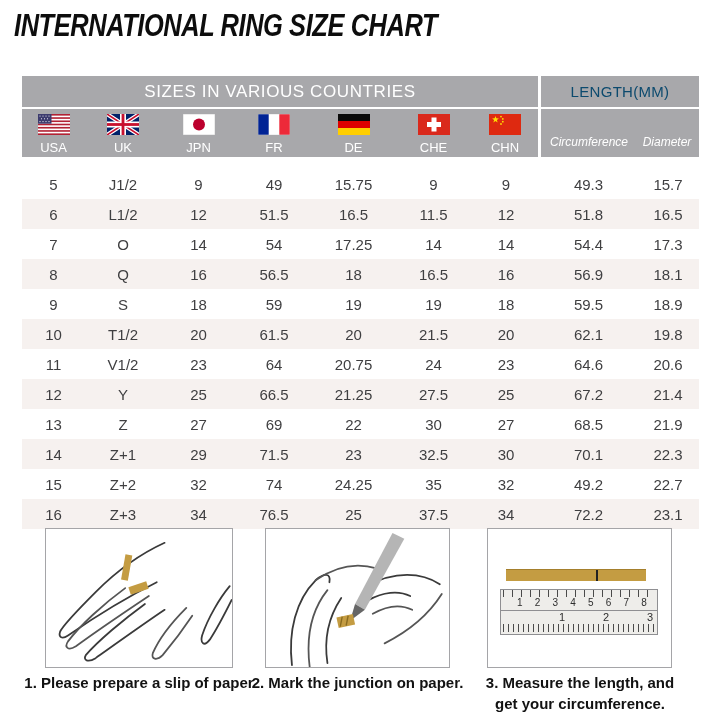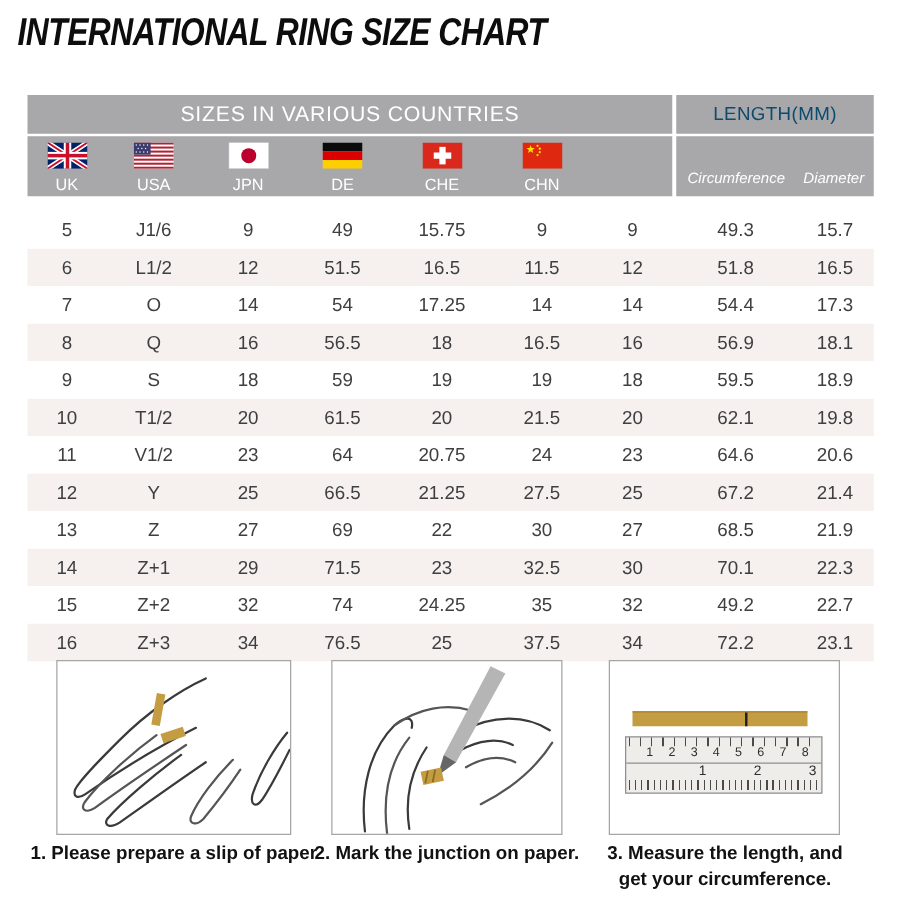--- a/index.html
+++ b/index.html
@@ -108,33 +108,20 @@
     <div class="hdr-right">LENGTH(MM)</div>
   </div>
 
   <div class="h-gap"></div>
 
   <div class="flags-row">
     <div class="flags-left">
 
       <div class="fcol">
         <svg class="flag" viewBox="0 0 32 21">
-          <rect width="32" height="21" fill="#012169"></rect>
-          <path d="M0,0 L32,21 M32,0 L0,21" stroke="#fff" stroke-width="4"></path>
-          <path d="M0,0 L32,21 M32,0 L0,21" stroke="#C8102E" stroke-width="1.6"></path>
-          <rect x="13" width="6" height="21" fill="#fff"></rect>
-          <rect y="7.5" width="32" height="6" fill="#fff"></rect>
-          <rect x="14.6" width="2.8" height="21" fill="#C8102E"></rect>
-          <rect y="9.1" width="32" height="2.8" fill="#C8102E"></rect>
-        </svg>
-        <span class="flag-label">UK</span>
-      </div>
-
-      <div class="fcol">
-        <svg class="flag" viewBox="0 0 32 21">
           <rect width="32" height="21" fill="#fff"></rect>
           <g fill="#B22234">
             <rect y="0" width="32" height="1.62"></rect>
               <rect y="3.23" width="32" height="1.62"></rect>
             <rect y="6.46" width="32" height="1.62"></rect>
               <rect y="9.69" width="32" height="1.62"></rect>
             <rect y="12.92" width="32" height="1.62"></rect>
               <rect y="16.15" width="32" height="1.62"></rect>
             <rect y="19.38" width="32" height="1.62"></rect>
           </g>
@@ -151,26 +138,48 @@
               <circle cx="5" cy="7.6" r="0.55"></circle>
               <circle cx="8" cy="7.6" r="0.55"></circle>
               <circle cx="11" cy="7.6" r="0.55"></circle>
           </g>
         </svg>
         <span class="flag-label">USA</span>
       </div>
 
       <div class="fcol">
         <svg class="flag" viewBox="0 0 32 21">
+          <rect width="32" height="21" fill="#012169"></rect>
+          <path d="M0,0 L32,21 M32,0 L0,21" stroke="#fff" stroke-width="4"></path>
+          <path d="M0,0 L32,21 M32,0 L0,21" stroke="#C8102E" stroke-width="1.6"></path>
+          <rect x="13" width="6" height="21" fill="#fff"></rect>
+          <rect y="7.5" width="32" height="6" fill="#fff"></rect>
+          <rect x="14.6" width="2.8" height="21" fill="#C8102E"></rect>
+          <rect y="9.1" width="32" height="2.8" fill="#C8102E"></rect>
+        </svg>
+        <span class="flag-label">UK</span>
+      </div>
+
+      <div class="fcol">
+        <svg class="flag" viewBox="0 0 32 21">
           <rect width="32" height="21" fill="#fff" stroke="#cfcfcf" stroke-width="0.8"></rect>
           <circle cx="16" cy="10.5" r="6" fill="#BC002D"></circle>
         </svg>
         <span class="flag-label">JPN</span>
       </div>
 
+      <div class="fcol">
+        <svg class="flag" viewBox="0 0 32 21">
+          <rect width="32" height="21" fill="#fff"></rect>
+          <rect width="10.7" height="21" fill="#002395"></rect>
+          <rect x="21.3" width="10.7" height="21" fill="#ED2939"></rect>
+          <rect width="32" height="21" fill="none" stroke="#cfcfcf" stroke-width="0.6"></rect>
+        </svg>
+        <span class="flag-label">FR</span>
+      </div>
 
       <div class="fcol">
         <svg class="flag" viewBox="0 0 32 21">
           <rect width="32" height="7" fill="#0b0b0b"></rect>
           <rect y="7" width="32" height="7" fill="#DD0000"></rect>
           <rect y="14" width="32" height="7" fill="#FFCE00"></rect>
         </svg>
         <span class="flag-label">DE</span>
       </div>
 
@@ -200,21 +209,21 @@
 
     <div class="flags-right">
       <div class="len-col circ">Circumference</div>
       <div class="len-col diam">Diameter</div>
     </div>
   </div>
 
   <div class="tbody">
       <div class="trow">
         <div class="tcell">5</div>
-        <div class="tcell">J1/6</div>
+        <div class="tcell">J1/2</div>
         <div class="tcell">9</div>
         <div class="tcell">49</div>
         <div class="tcell">15.75</div>
         <div class="tcell">9</div>
         <div class="tcell">9</div>
         <div class="tcell">49.3</div>
         <div class="tcell">15.7</div>
       </div>
       <div class="trow alt">
         <div class="tcell">6</div>

